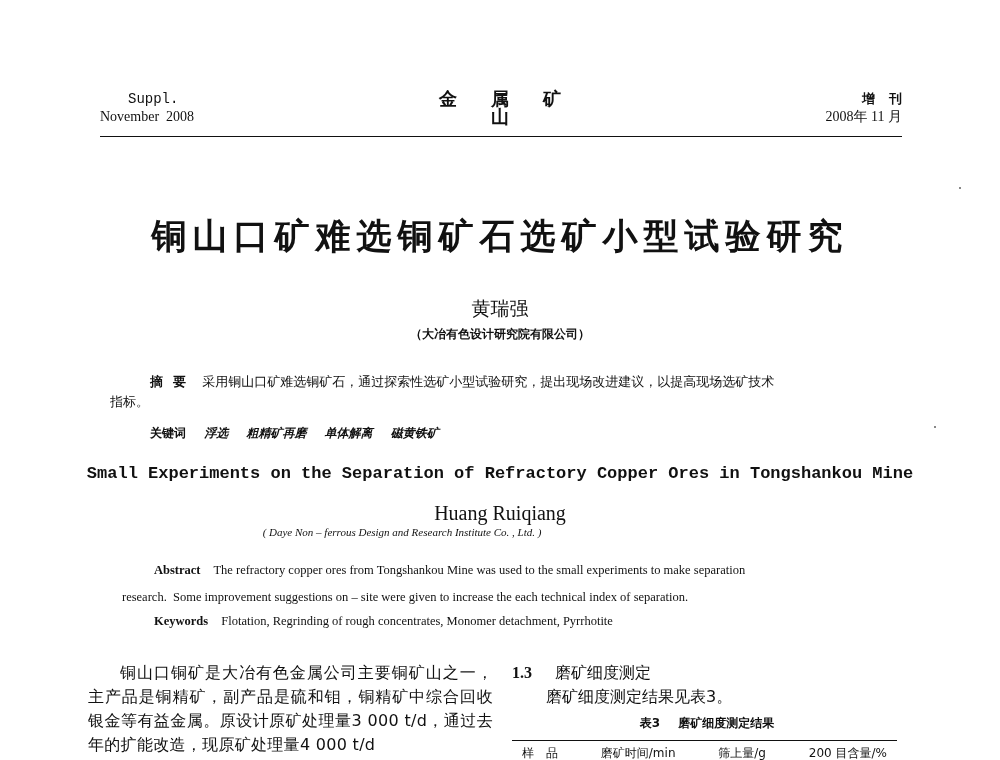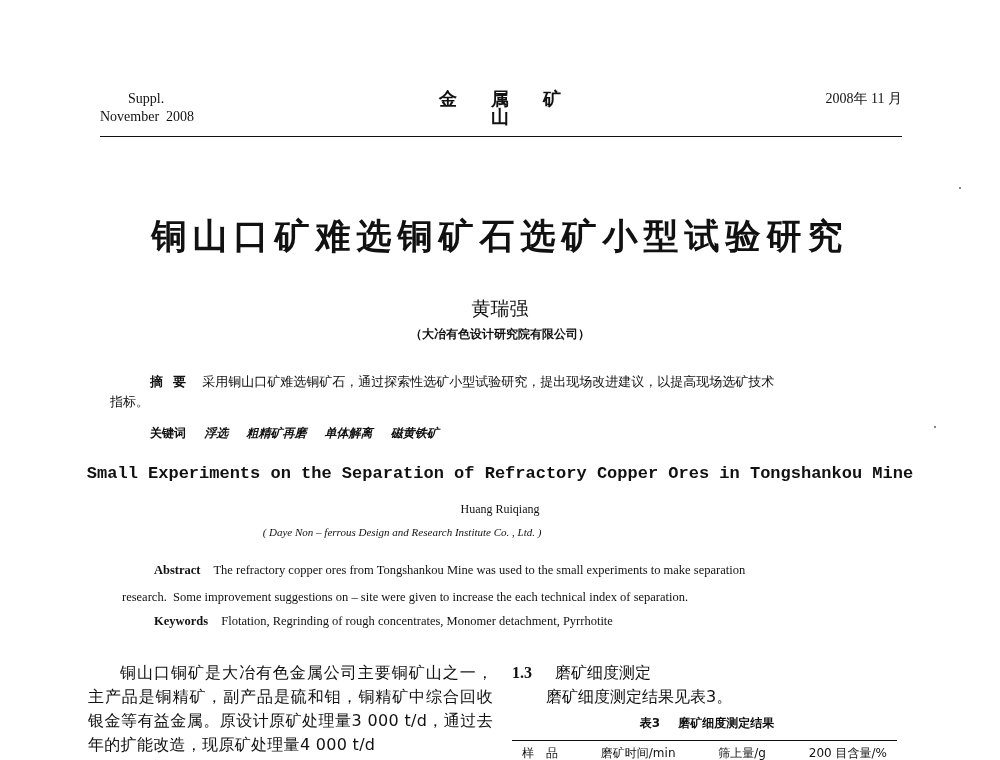--- a/index.html
+++ b/index.html
@@ -29,21 +29,21 @@
     width: 802px;
     height: 44px;
     font-size: 14px;
     line-height: 18px;
   }
   .hdr-left, .hdr-center, .hdr-right {
     position: absolute;
     top: 0;
   }
   .hdr-left { left: 0; width: 140px; }
-  .hdr-left .l1 { padding-left: 28px; }
+  .hdr-left .l1 { padding-left: 28px; font-family: Liberation Mono, monospace; }
   .hdr-center { left: 300px; width: 200px; text-align: center; }
   .hdr-center .l1 { font-weight: bold; letter-spacing: 34px; padding-left: 34px; font-family: "DejaVu Serif", serif; font-size: 18px; }
   .hdr-right { right: 0; width: 160px; text-align: right; }
   .hdr-right .l1 { font-weight: bold; letter-spacing: 14px; margin-right: -14px; font-family: "DejaVu Serif", serif; font-size: 13px; }
   .hdr-rule {
     position: absolute;
     left: 100px;
     top: 136px;
     width: 802px;
     height: 0;
@@ -98,21 +98,21 @@
     text-align: center;
     font-size: 17px;
     font-weight: bold;
     font-family: Liberation Mono, monospace;
   }
   .author-en {
     position: absolute;
     left: 0; top: 502px;
     width: 1000px;
     text-align: center;
-    font-size: 12px;
+    font-size: 20px;
   }
   .affil-en {
     position: absolute;
     left: 0; top: 526px;
     width: 804px;
     text-align: center;
     font-size: 11px;
     font-style: italic;
   }
   .en-block {
@@ -187,20 +187,21 @@
 
   <div class="hdr">
     <div class="hdr-left">
       <div class="l1">Suppl.</div>
       <div class="l2" style="white-space:pre;">November  2008</div>
     </div>
     <div class="hdr-center">
       <div class="l1">金属矿山</div>
     </div>
     <div class="hdr-right">
+      <div class="l1">增刊</div>
       <div class="l2">2008年 11 月</div>
     </div>
   </div>
   <div class="hdr-rule"></div>
 
   <div class="title-cn">铜山口矿难选铜矿石选矿小型试验研究</div>
   <div class="author-cn">黄瑞强</div>
   <div class="affil-cn">（大冶有色设计研究院有限公司）</div>
 
   <div class="cn-block keywords-cn">

